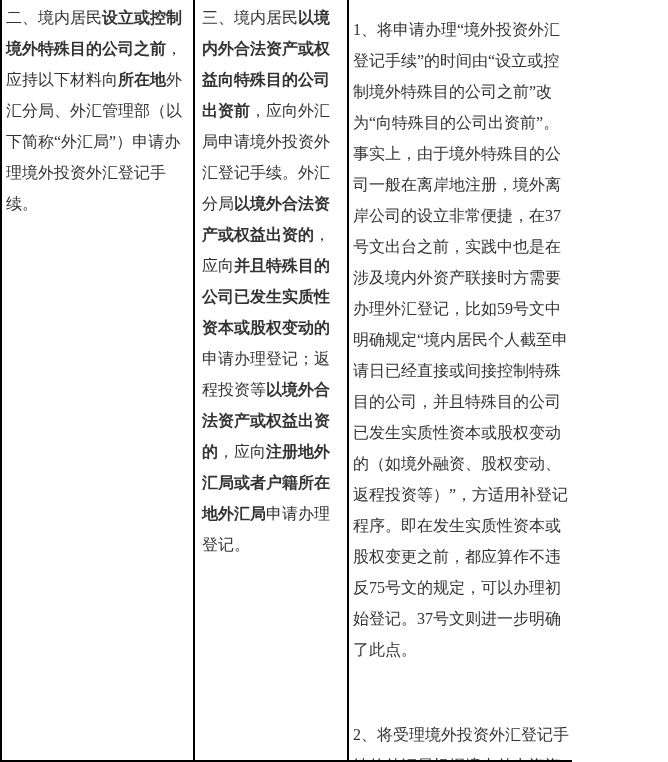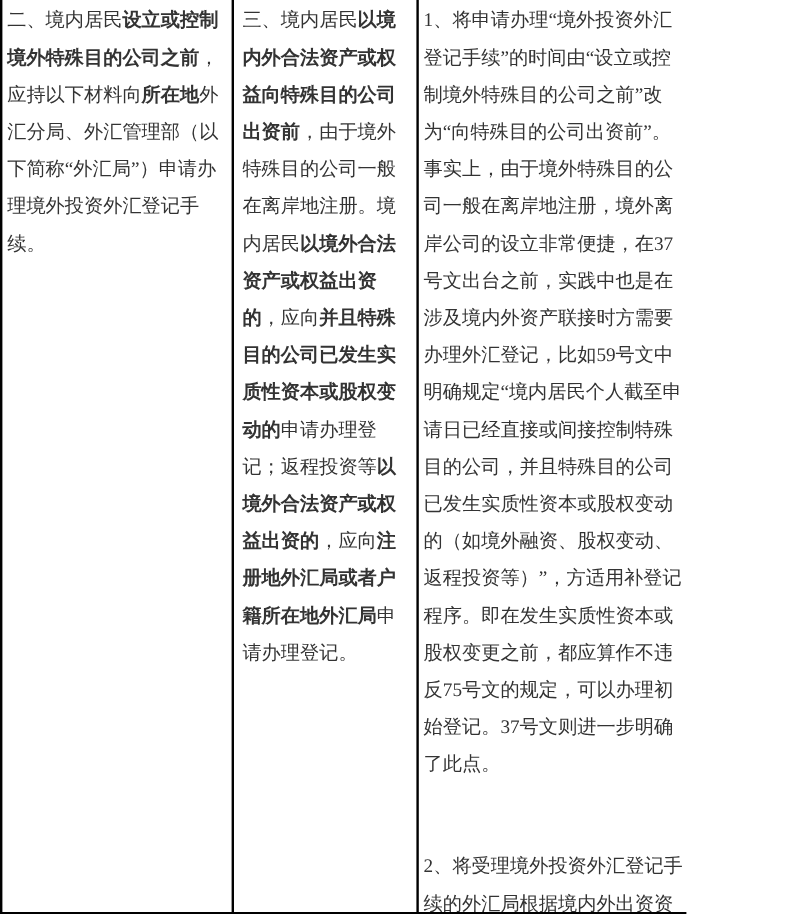--- a/index.html
+++ b/index.html
@@ -32,21 +32,21 @@
     border-right: 2px solid #000000;
     padding: 2px 4px 0 4px;
   }
   .col2 {
     width: 154px;
     border-right: 2px solid #000000;
     padding: 2px 5px 0 7px;
   }
   .col3 {
     flex: 1;
-    padding: 2px 3px 0 4px;
+    padding: 14px 3px 0 4px;
   }
   .col p {
     margin: 0;
     word-break: break-all;
     overflow-wrap: anywhere;
   }
   .col3 p.second {
     margin-top: 54px;
   }
   .b {
@@ -54,19 +54,19 @@
   }
 </style>
 </head>
 <body>
 
 <div class="doc">
   <div class="col col1">
     <p><span>二、境内居民</span><span class="b">设立或控制境外特殊目的公司之前</span><span>，应持以下材料向</span><span class="b">所在地</span><span>外汇分局、外汇管理部（以下简称“外汇局”）申请办理境外投资外汇登记手续。</span></p>
   </div>
   <div class="col col2">
-    <p><span>三、境内居民</span><span class="b">以境内外合法资产或权益向特殊目的公司出资前</span><span>，由于境外特殊目的公司一般在离岸地注册。境内居民</span><span class="b">以境外合法资产或权益出资的</span><span>，应向</span><span class="b">并且特殊目的公司已发生实质性资本或股权变动的</span><span>申请办理登记；返程投资等</span><span class="b">以境外合法资产或权益出资的</span><span>，应向</span><span class="b">注册地外汇局或者户籍所在地外汇局</span><span>申请办理登记。</span></p>
+    <p><span>三、境内居民</span><span class="b">以境内外合法资产或权益向特殊目的公司出资前</span><span>，应向外汇局申请境外投资外汇登记手续。外汇分局</span><span class="b">以境外合法资产或权益出资的</span><span>，应向</span><span class="b">并且特殊目的公司已发生实质性资本或股权变动的</span><span>申请办理登记；返程投资等</span><span class="b">以境外合法资产或权益出资的</span><span>，应向</span><span class="b">注册地外汇局或者户籍所在地外汇局</span><span>申请办理登记。</span></p>
   </div>
   <div class="col col3">
     <p><span>1、将申请办理“境外投资外汇登记手续”的时间由“设立或控制境外特殊目的公司之前”改为“向特殊目的公司出资前”。事实上，由于境外特殊目的公司一般在离岸地注册，境外离岸公司的设立非常便捷，在37号文出台之前，实践中也是在涉及境内外资产联接时方需要办理外汇登记，比如59号文中明确规定“境内居民个人截至申请日已经直接或间接控制特殊目的公司，并且特殊目的公司已发生实质性资本或股权变动的（如境外融资、股权变动、返程投资等）”，方适用补登记程序。即在发生实质性资本或股权变更之前，都应算作不违反75号文的规定，可以办理初始登记。37号文则进一步明确了此点。</span></p>
     <p class="second"><span>2、将受理境外投资外汇登记手续的外汇局根据境内外出资资产的不同加以区分，以境内合法资产或权益出资的，应向注册地外汇局或者境内企业资产或权益所在地外汇局申请办理登记，以境外合法资产或权益出资的，应向注册地外汇局或者户籍所在地外汇局申请办理登记。</span></p>
   </div>
 </div>
 
 </body></html>

